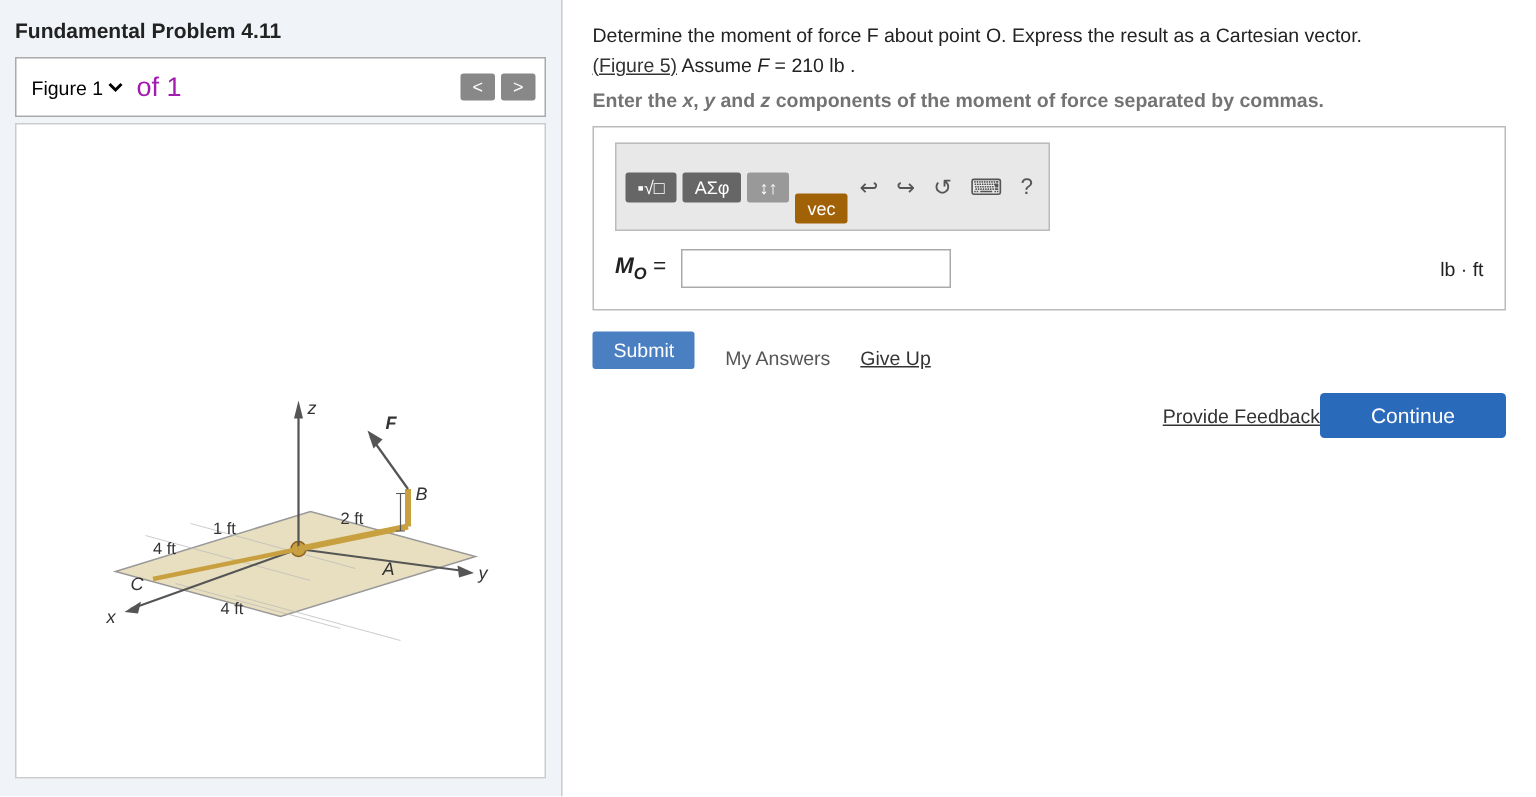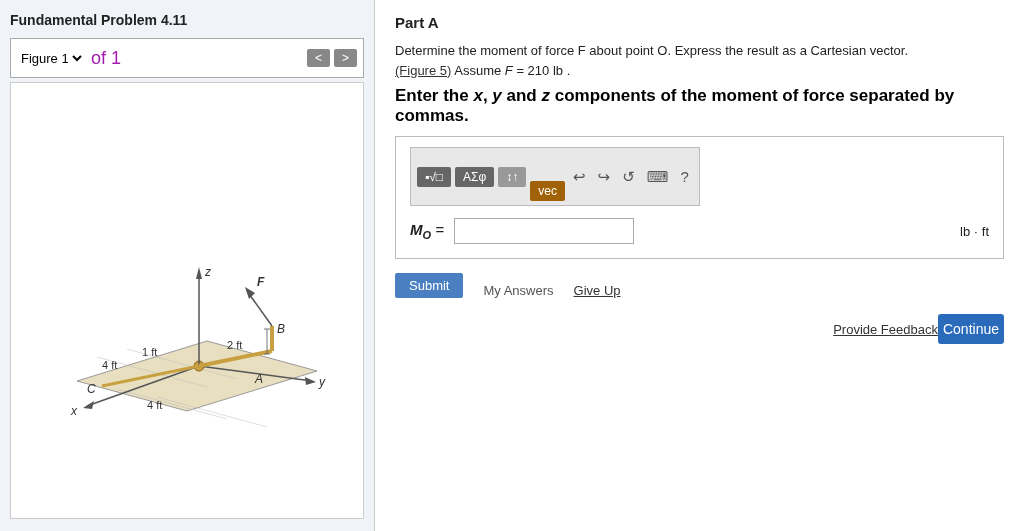--- a/index.html
+++ b/index.html
@@ -96,23 +96,23 @@
     }
 
     .problem-description {
       font-size: 13px;
       color: #222;
       margin-bottom: 6px;
       line-height: 1.5;
     }
 
     .enter-instruction {
-      font-size: 17px;
+      font-size: 13px;
       font-weight: bold;
-      color: #000000;
+      color: #737373;
       margin-bottom: 10px;
     }
 
     .answer-box {
       border: 1px solid #bbb;
       padding: 10px 14px 14px 14px;
       margin-bottom: 14px;
       background: #fff;
     }
 
@@ -233,21 +233,21 @@
       text-decoration: underline;
       cursor: pointer;
       background: none;
       border: none;
     }
 
     .continue-btn {
       background: #2a6abb;
       color: #fff;
       border: none;
-      padding: 7px 5px;
+      padding: 7px 34px;
       cursor: pointer;
       font-size: 14px;
       border-radius: 3px;
     }
 
     
     .figure-svg {
       width: 320px;
       height: 260px;
     }
@@ -316,21 +316,20 @@
       <text x="120" y="238" font-size="11" fill="#333">4 ft</text>
 
       <line x1="240" y1="183" x2="240" y2="158" stroke="#555" stroke-width="0.8"></line>
       <line x1="237" y1="183" x2="243" y2="183" stroke="#555" stroke-width="0.8"></line>
       <line x1="237" y1="158" x2="243" y2="158" stroke="#555" stroke-width="0.8"></line>
     </svg>
   </div>
 </div>
 
 <div class="right-panel">
-  <div class="part-label">Part A</div>
 
   <div class="problem-description">
     <span>Determine the moment of force F about point O. Express the result as a Cartesian vector.</span>
     <br>
     <span style="text-decoration:underline; cursor:pointer; color:#333;">(Figure 5)</span>
     <span> Assume <em>F</em> = 210 lb .</span>
   </div>
 
   <div class="enter-instruction">
     Enter the <em>x</em>, <em>y</em> and <em>z</em> components of the moment of force separated by commas.

